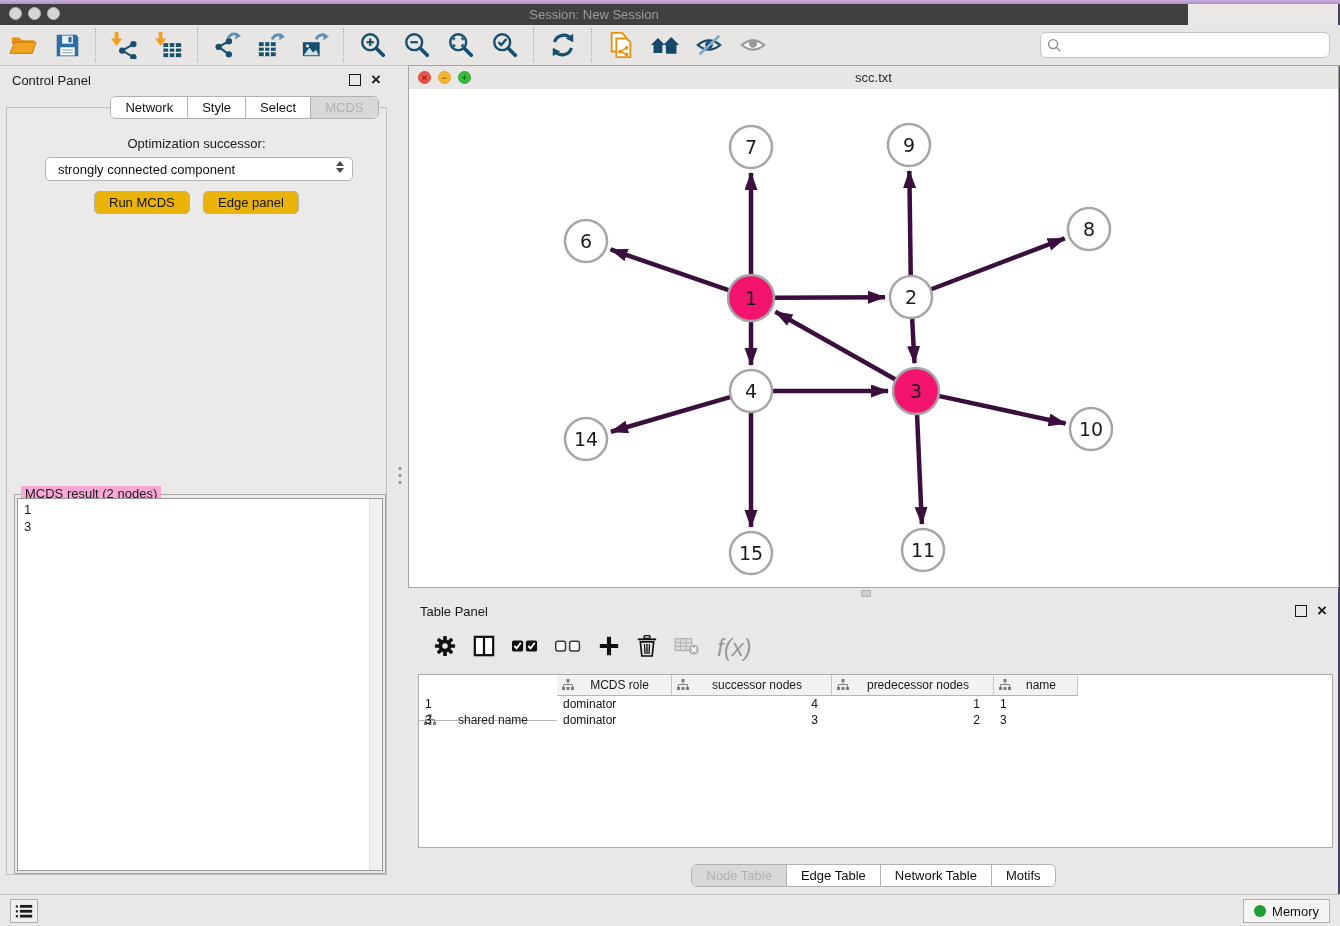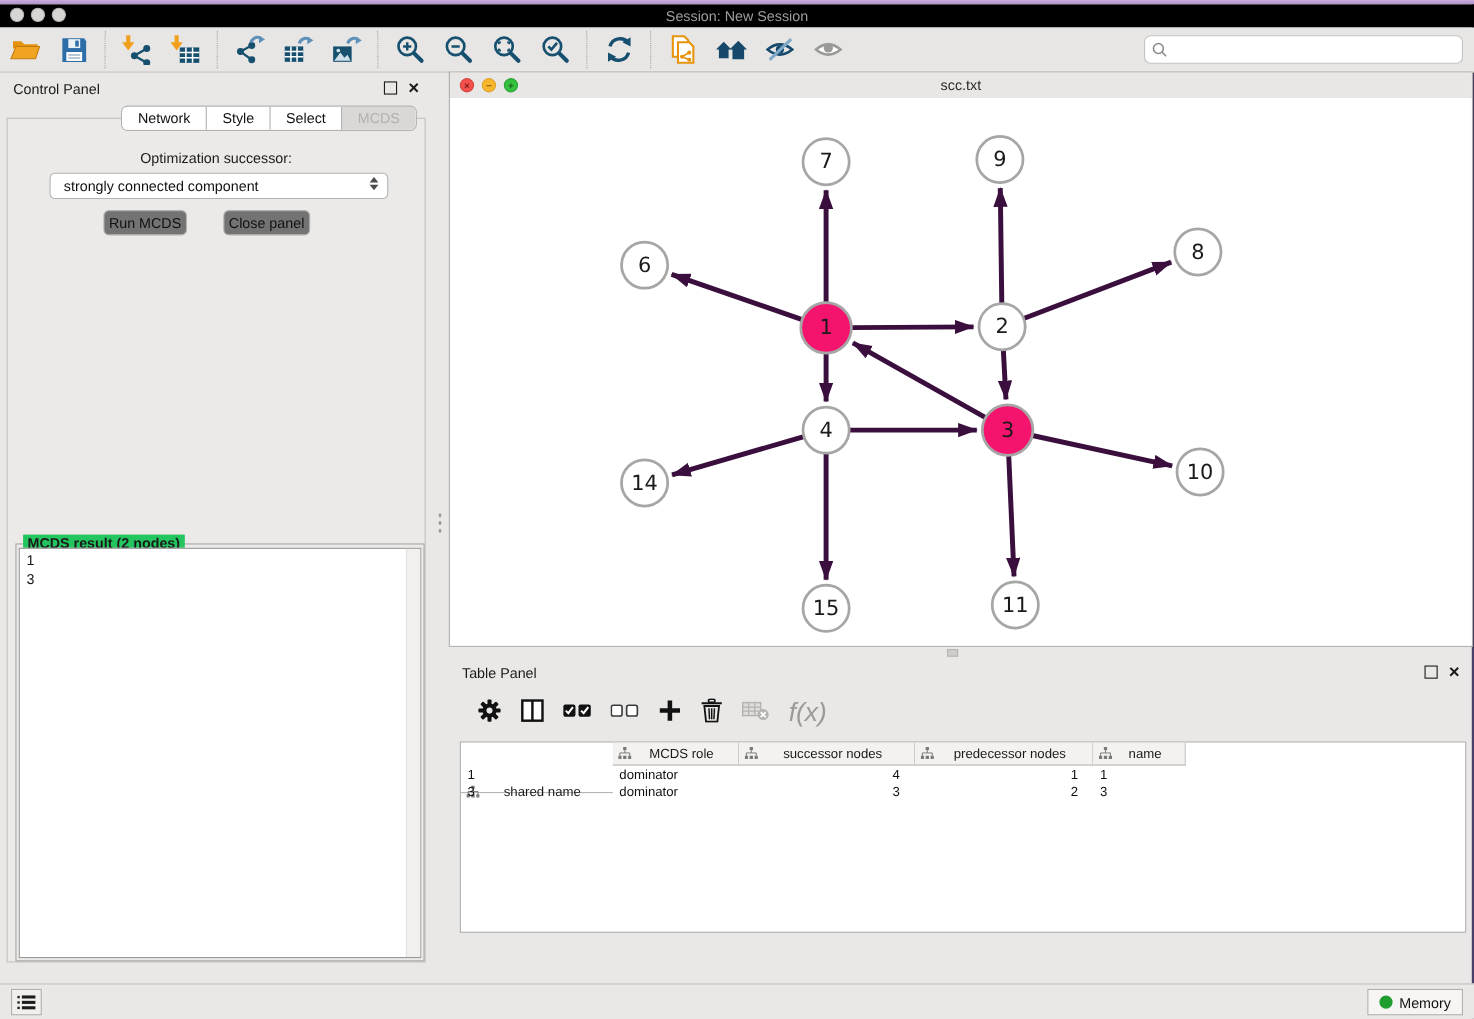--- a/index.html
+++ b/index.html
@@ -4,21 +4,21 @@
 <style>
   html,body{margin:0;padding:0;}
   body{width:1340px;height:926px;position:relative;background:#e9e8e6;
        font-family:"Liberation Sans","DejaVu Sans",sans-serif;overflow:hidden;
        -webkit-font-smoothing:antialiased;}
   .abs{position:absolute;}
 
   
   #desktop-strip{left:0;top:0;width:1340px;height:4px;background:linear-gradient(#c9addd,#b190c6);}
   #right-strip{right:0;top:4px;width:2px;height:922px;background:#4a3f68;}
-  #titlebar{left:0;top:4px;width:1340px;height:21px;background:#000000;}
+  #titlebar{left:0;top:4px;width:1188px;height:21px;background:#404040;}
   #titlebar .title{width:100%;text-align:center;font-size:13px;color:#9c9c9c;line-height:21px;}
   .mac-dots{left:9px;top:3px;display:flex;gap:6px;}
   .mac-dots span{width:13px;height:13px;border-radius:50%;background:#d7d5d3;border:1px solid #b8b6b4;box-sizing:border-box;}
 
   
   #toolbar{left:0;top:25px;width:1340px;height:40px;background:#e7e6e4;border-bottom:1px solid #c6c4c2;
            display:flex;align-items:center;}
   .tb-icon{width:30px;height:30px;margin:0 7px;display:flex;align-items:center;justify-content:center;}
   .tb-sep{width:1px;height:34px;border-left:1px dotted #a9a7a5;margin:0 6px;}
   #toolbar .first{margin-left:8px;}
@@ -38,27 +38,27 @@
   .tabgroup{display:inline-flex;border:1px solid #b3b1af;border-radius:6px;overflow:hidden;background:#fff;}
   .tab{padding:3px 14px;font-size:13px;color:#111;background:#fff;border-left:1px solid #b3b1af;white-space:nowrap;}
   .tab:first-child{border-left:none;}
   .tab.active{background:#d9d8d6;color:#b2b1af;}
   #cp-inner{left:6px;top:107px;width:381px;height:768px;background:#eaf0ee00;border:1px solid #c2c0be;
             background-color:#ebeae8;box-sizing:border-box;z-index:1;}
   #opt-label{left:0;top:136px;width:393px;text-align:center;font-size:13px;color:#1a1a1a;z-index:2;}
   #criterion{left:45px;top:157px;width:308px;height:24px;background:#fff;border:1px solid #b5b3b1;border-radius:5px;
              display:flex;align-items:center;font-size:13px;color:#111;padding:0 24px 0 12px;box-sizing:border-box;z-index:2;}
   #criterion .stepper{position:absolute;right:8px;top:3px;display:flex;flex-direction:column;gap:2px;}
-  .btn{background:#737373;border:1px solid #b3b1af;border-radius:5px;font-size:13px;color:#111;
-       height:23px;display:inline-flex;align-items:center;justify-content:center;padding:0 4px;box-sizing:border-box;}
+  .btn{background:#eab308;border:1px solid #b3b1af;border-radius:5px;font-size:13px;color:#111;
+       height:23px;display:inline-flex;align-items:center;justify-content:center;padding:0 14px;box-sizing:border-box;}
   #run-btn{left:94px;top:191px;z-index:2;}
   #close-btn{left:203px;top:191px;z-index:2;}
 
   #result-box{left:14px;top:494px;width:370px;height:378px;border:1px solid #a8a6a4;z-index:2;}
-  #result-legend{position:absolute;left:6px;top:-9px;background:#22c55e;padding:0 4px;font-size:13px;color:#1a1a1a;font-weight:bold;}
+  #result-legend{position:absolute;left:6px;top:-9px;background:#f9a8d4;padding:0 4px;font-size:13px;color:#1a1a1a;}
   #result-text{position:absolute;left:2px;top:3px;right:2px;bottom:2px;background:#fff;border:1px solid #9a9896;
                font-size:13px;color:#1a1a1a;line-height:17px;padding:2px 6px;}
   #result-scroll{position:absolute;right:3px;top:4px;width:12px;bottom:3px;background:#f1f0ee;border-left:1px solid #e2e1df;}
 
   
   #net-window{left:408px;top:65px;width:931px;height:523px;border:1px solid #a5a3a1;box-sizing:border-box;background:#fff;}
   #net-titlebar{position:absolute;left:0;top:0;right:0;height:23px;background:#e9e7e5;border-bottom:1px solid #bfbdbb;}
   #net-titlebar .title{width:100%;text-align:center;font-size:13px;color:#2a2a2a;line-height:23px;}
   .lights{position:absolute;left:9px;top:5px;display:flex;gap:7px;}
   .light{width:13px;height:13px;border-radius:50%;font-size:9px;font-weight:bold;display:flex;align-items:center;
@@ -283,21 +283,21 @@
     </span></div>
 <div id="opt-label" class="abs">Optimization successor:</div>
 <div id="criterion" class="abs">
   <span>strongly connected component</span>
   <span class="stepper">
     <span class="tri-up"></span>
       <span class="tri-dn"></span>
   </span>
 </div>
 <button id="run-btn" class="btn abs">Run MCDS</button>
-<button id="close-btn" class="btn abs">Close panel</button>
+<button id="close-btn" class="btn abs">Edge panel</button>
 
 <div id="result-box" class="abs">
   <span id="result-legend">MCDS result (2 nodes)</span>
   <div id="result-text">
       <div>1</div>
       <div>3</div>
     </div>
   <div id="result-scroll"></div>
 </div>
 
@@ -531,20 +531,26 @@
         </div>
         <div class="tr">
           <div class="td" style="width: 138px;">3</div>
           <div class="td" style="width: 115px;">dominator</div>
           <div class="td r" style="width: 160px;">3</div>
           <div class="td r" style="width: 162px;">2</div>
           <div class="td" style="width: 84px;">3</div>
         </div>
       </div>
   </div>
+  <div id="tp-tabs"><span class="tabgroup">
+        <span class="tab active">Node Table</span>
+        <span class="tab">Edge Table</span>
+        <span class="tab">Network Table</span>
+        <span class="tab">Motifs</span>
+      </span></div>
 </div>
 
 <div id="statusbar" class="abs">
   <div id="list-btn">
     <svg width="18" height="15" viewBox="0 0 22 18">
       <g fill="#1c1c1c">
         <rect x="1" y="1.5" width="2.6" height="2.6"></rect>
           <rect x="6" y="1" width="15" height="3.4"></rect>
         <rect x="1" y="7.5" width="2.6" height="2.6"></rect>
           <rect x="6" y="7" width="15" height="3.4"></rect>

